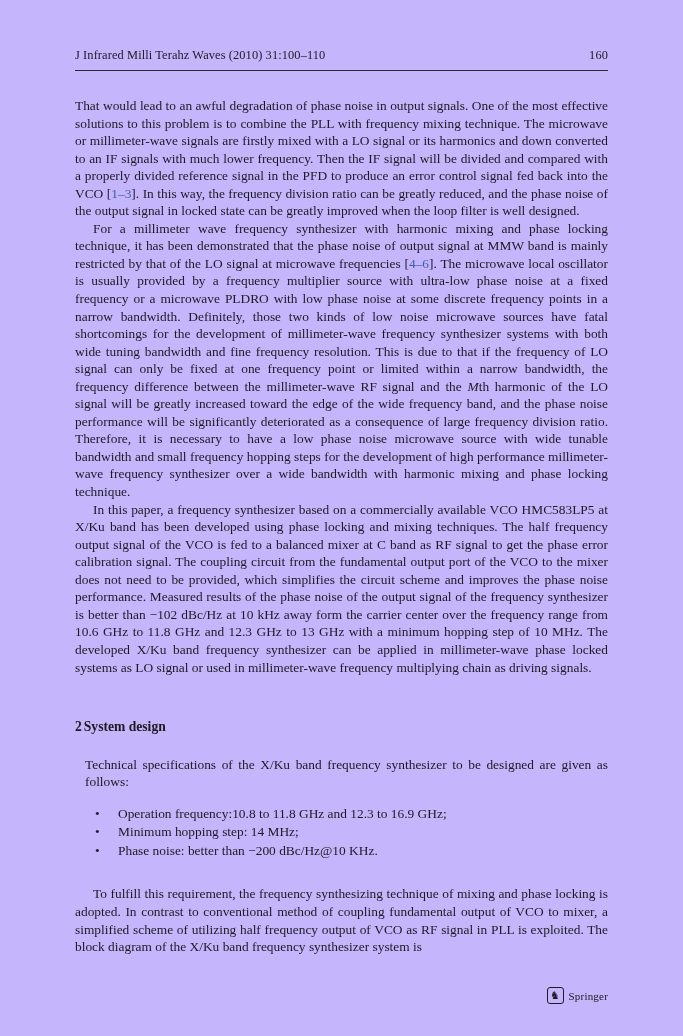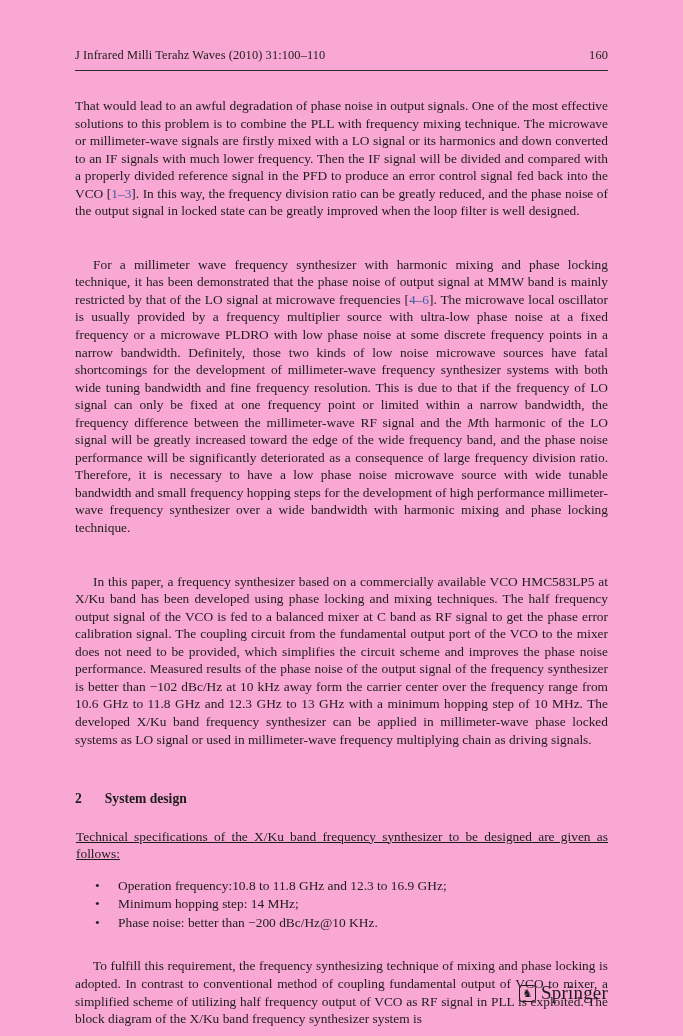--- a/index.html
+++ b/index.html
@@ -1,20 +1,20 @@
 <!DOCTYPE html>
 <html style="--citation: #3a5fa9; --text: #1c1c1c;"><head>
 <meta charset="utf-8">
 <style>
   html, body { margin: 0; padding: 0; background: #ffffff; }
   .page {
     position: relative;
     width: 683px;
     height: 1036px;
-    background: #f9a8d4;
+    background: #c4b5fd;
     font-family: "Liberation Serif", serif;
     color: #1c1c1c;
     overflow: hidden;
     box-sizing: border-box;
   }
   .content {
     position: absolute;
     left: 75px;
     right: 75px;
     top: 48px;
@@ -29,31 +29,31 @@
     border-bottom: 1px solid #2b2b2b;
     margin-top: 7px;
   }
   .body-text {
     margin-top: 26px;
     font-size: 13.4px;
     line-height: 17.55px;
     text-align: justify;
   }
   p.para { margin: 0; }
-  p.indent { text-indent: 18px; margin-top: 36px; }
+  p.indent { text-indent: 18px; }
   .cite { color: var(--citation, #3a5fa9); cursor: pointer; }
   .it { font-style: italic; }
   h2.section {
     font-size: 13.6px;
     font-weight: bold;
     margin: 42px 0 20px 0;
     text-align: left;
   }
-  h2.section .sect-title { margin-left: 23px; }
-  p.spec { margin: 0 0 14px 1px; text-decoration: underline; }
+  h2.section .sect-title { margin-left: 2px; }
+  p.spec { margin: 0 0 14px 10px; }
   ul.bullets {
     list-style: none;
     margin: 0 0 16px 0;
     padding: 0;
   }
   ul.bullets li {
     position: relative;
     padding-left: 43px;
     line-height: 18.6px;
     text-align: left;
@@ -77,21 +77,21 @@
     align-items: center;
     justify-content: center;
     width: 15px;
     height: 15px;
     border: 1.4px solid #1c1c1c;
     border-radius: 3px;
     font-size: 11px;
     line-height: 1;
   }
   .sp-text {
-    font-size: 19px;
+    font-size: 11px;
     letter-spacing: 0.2px;
   }
 </style>
 </head>
 <body>
 
 <div class="page">
   <div class="content">
 
     <header class="header">

